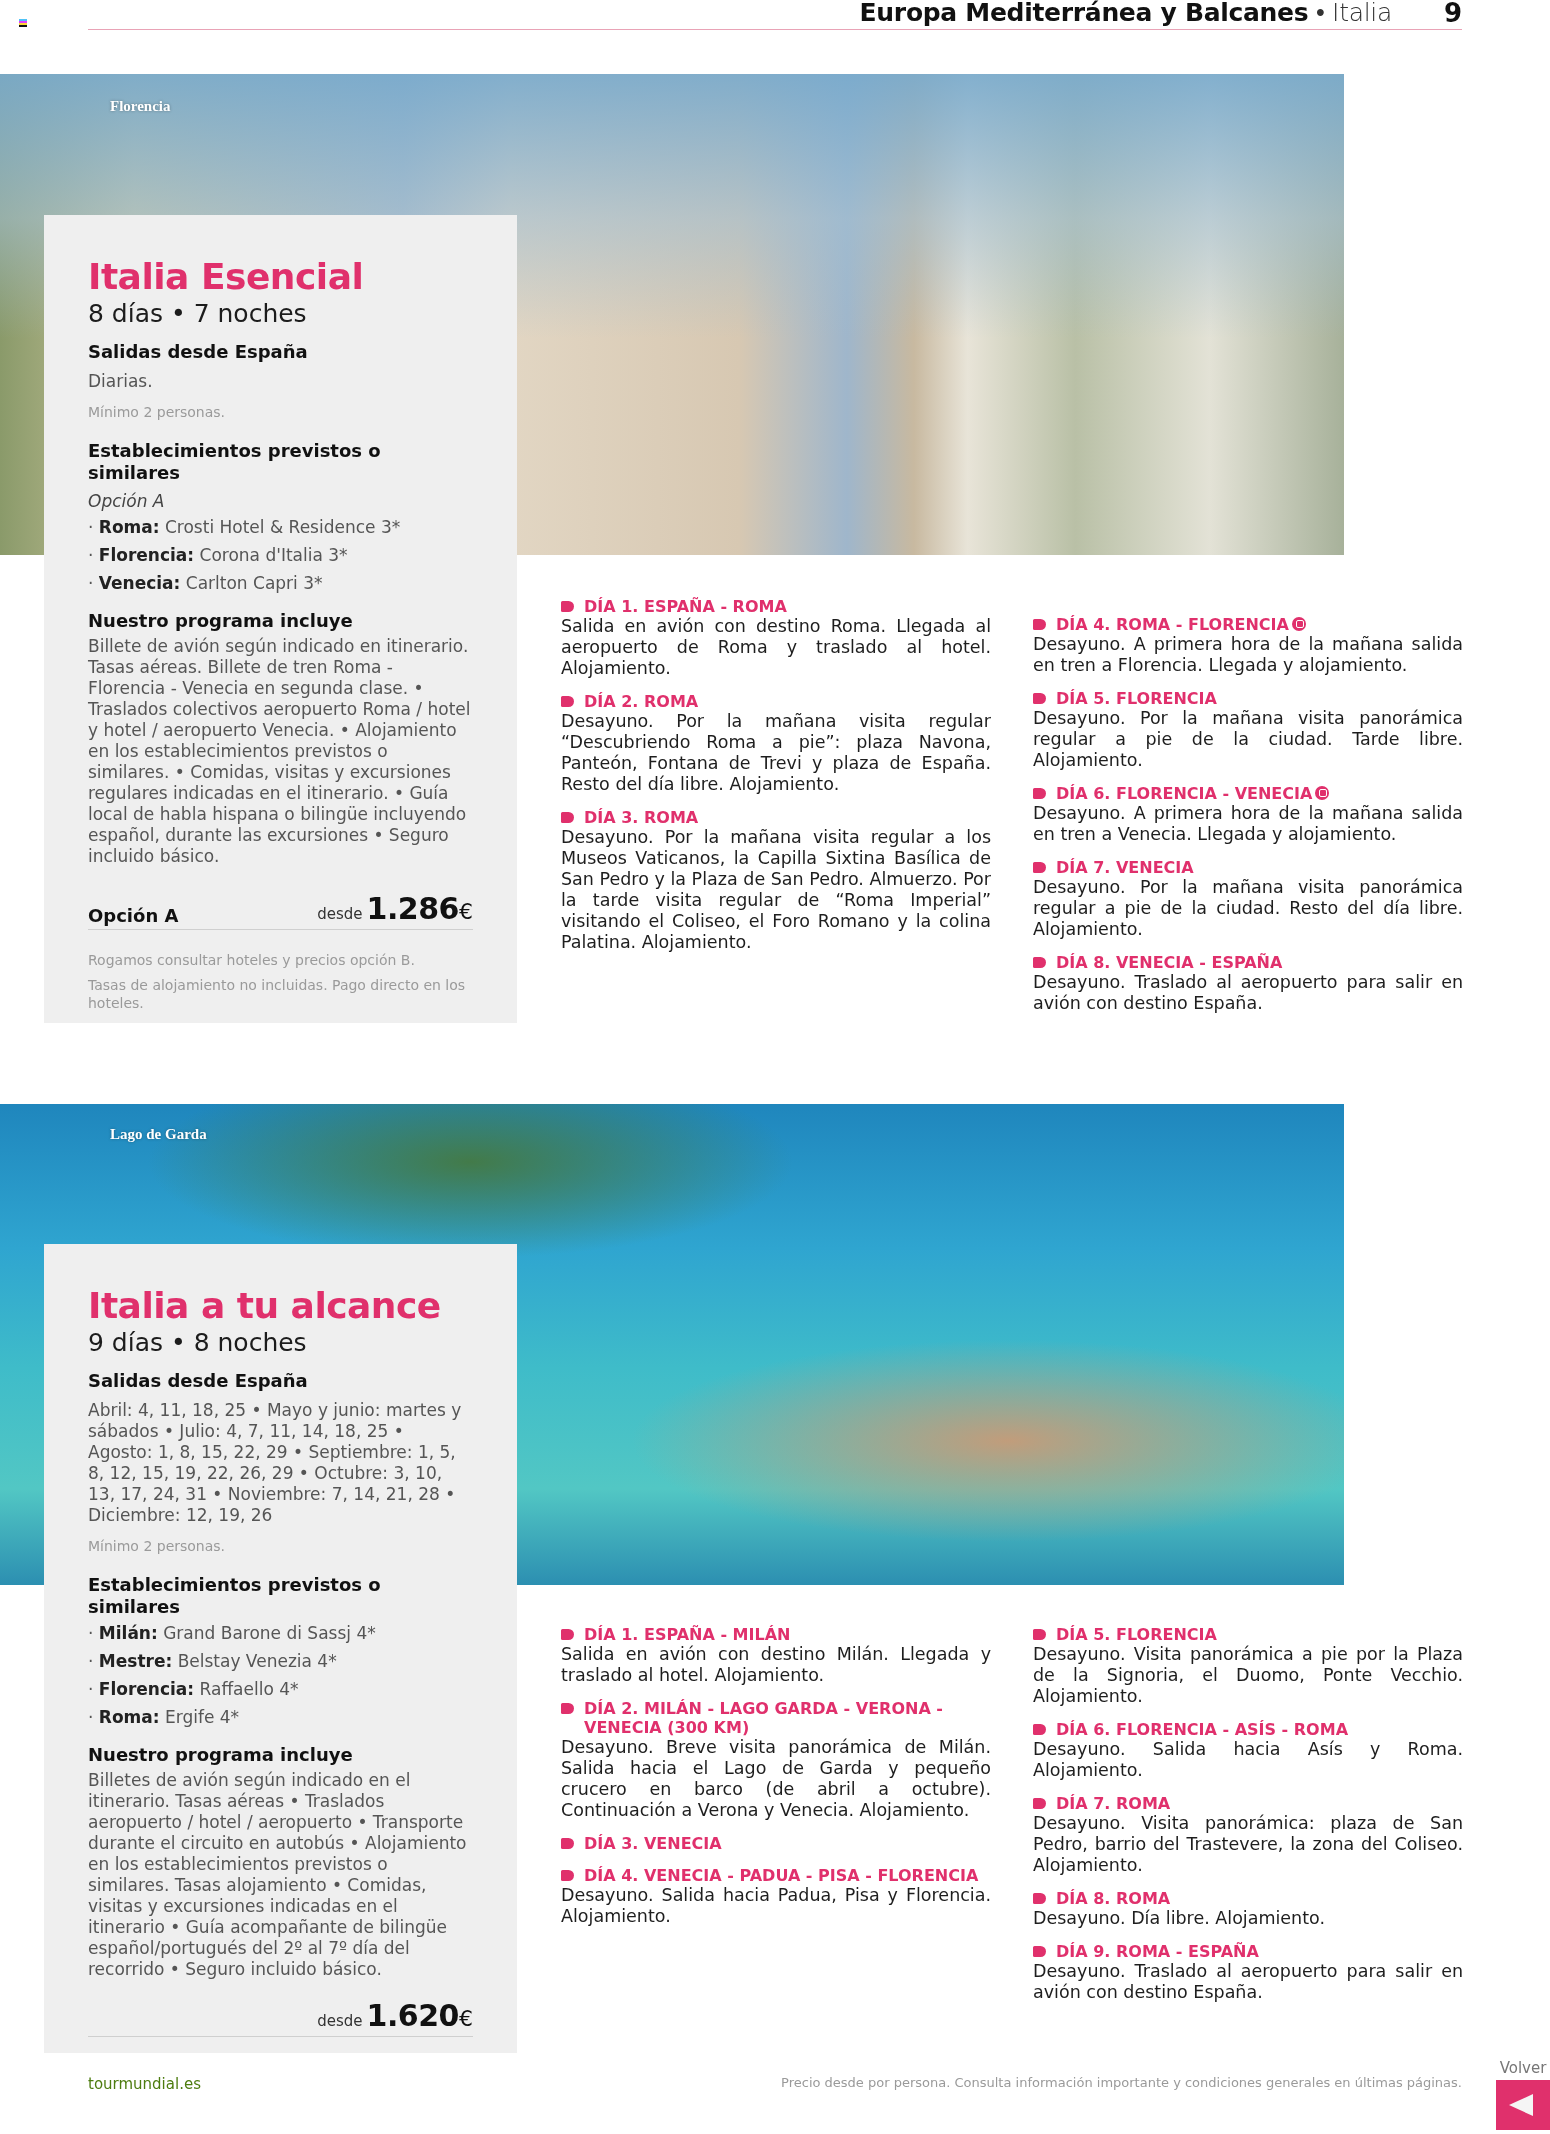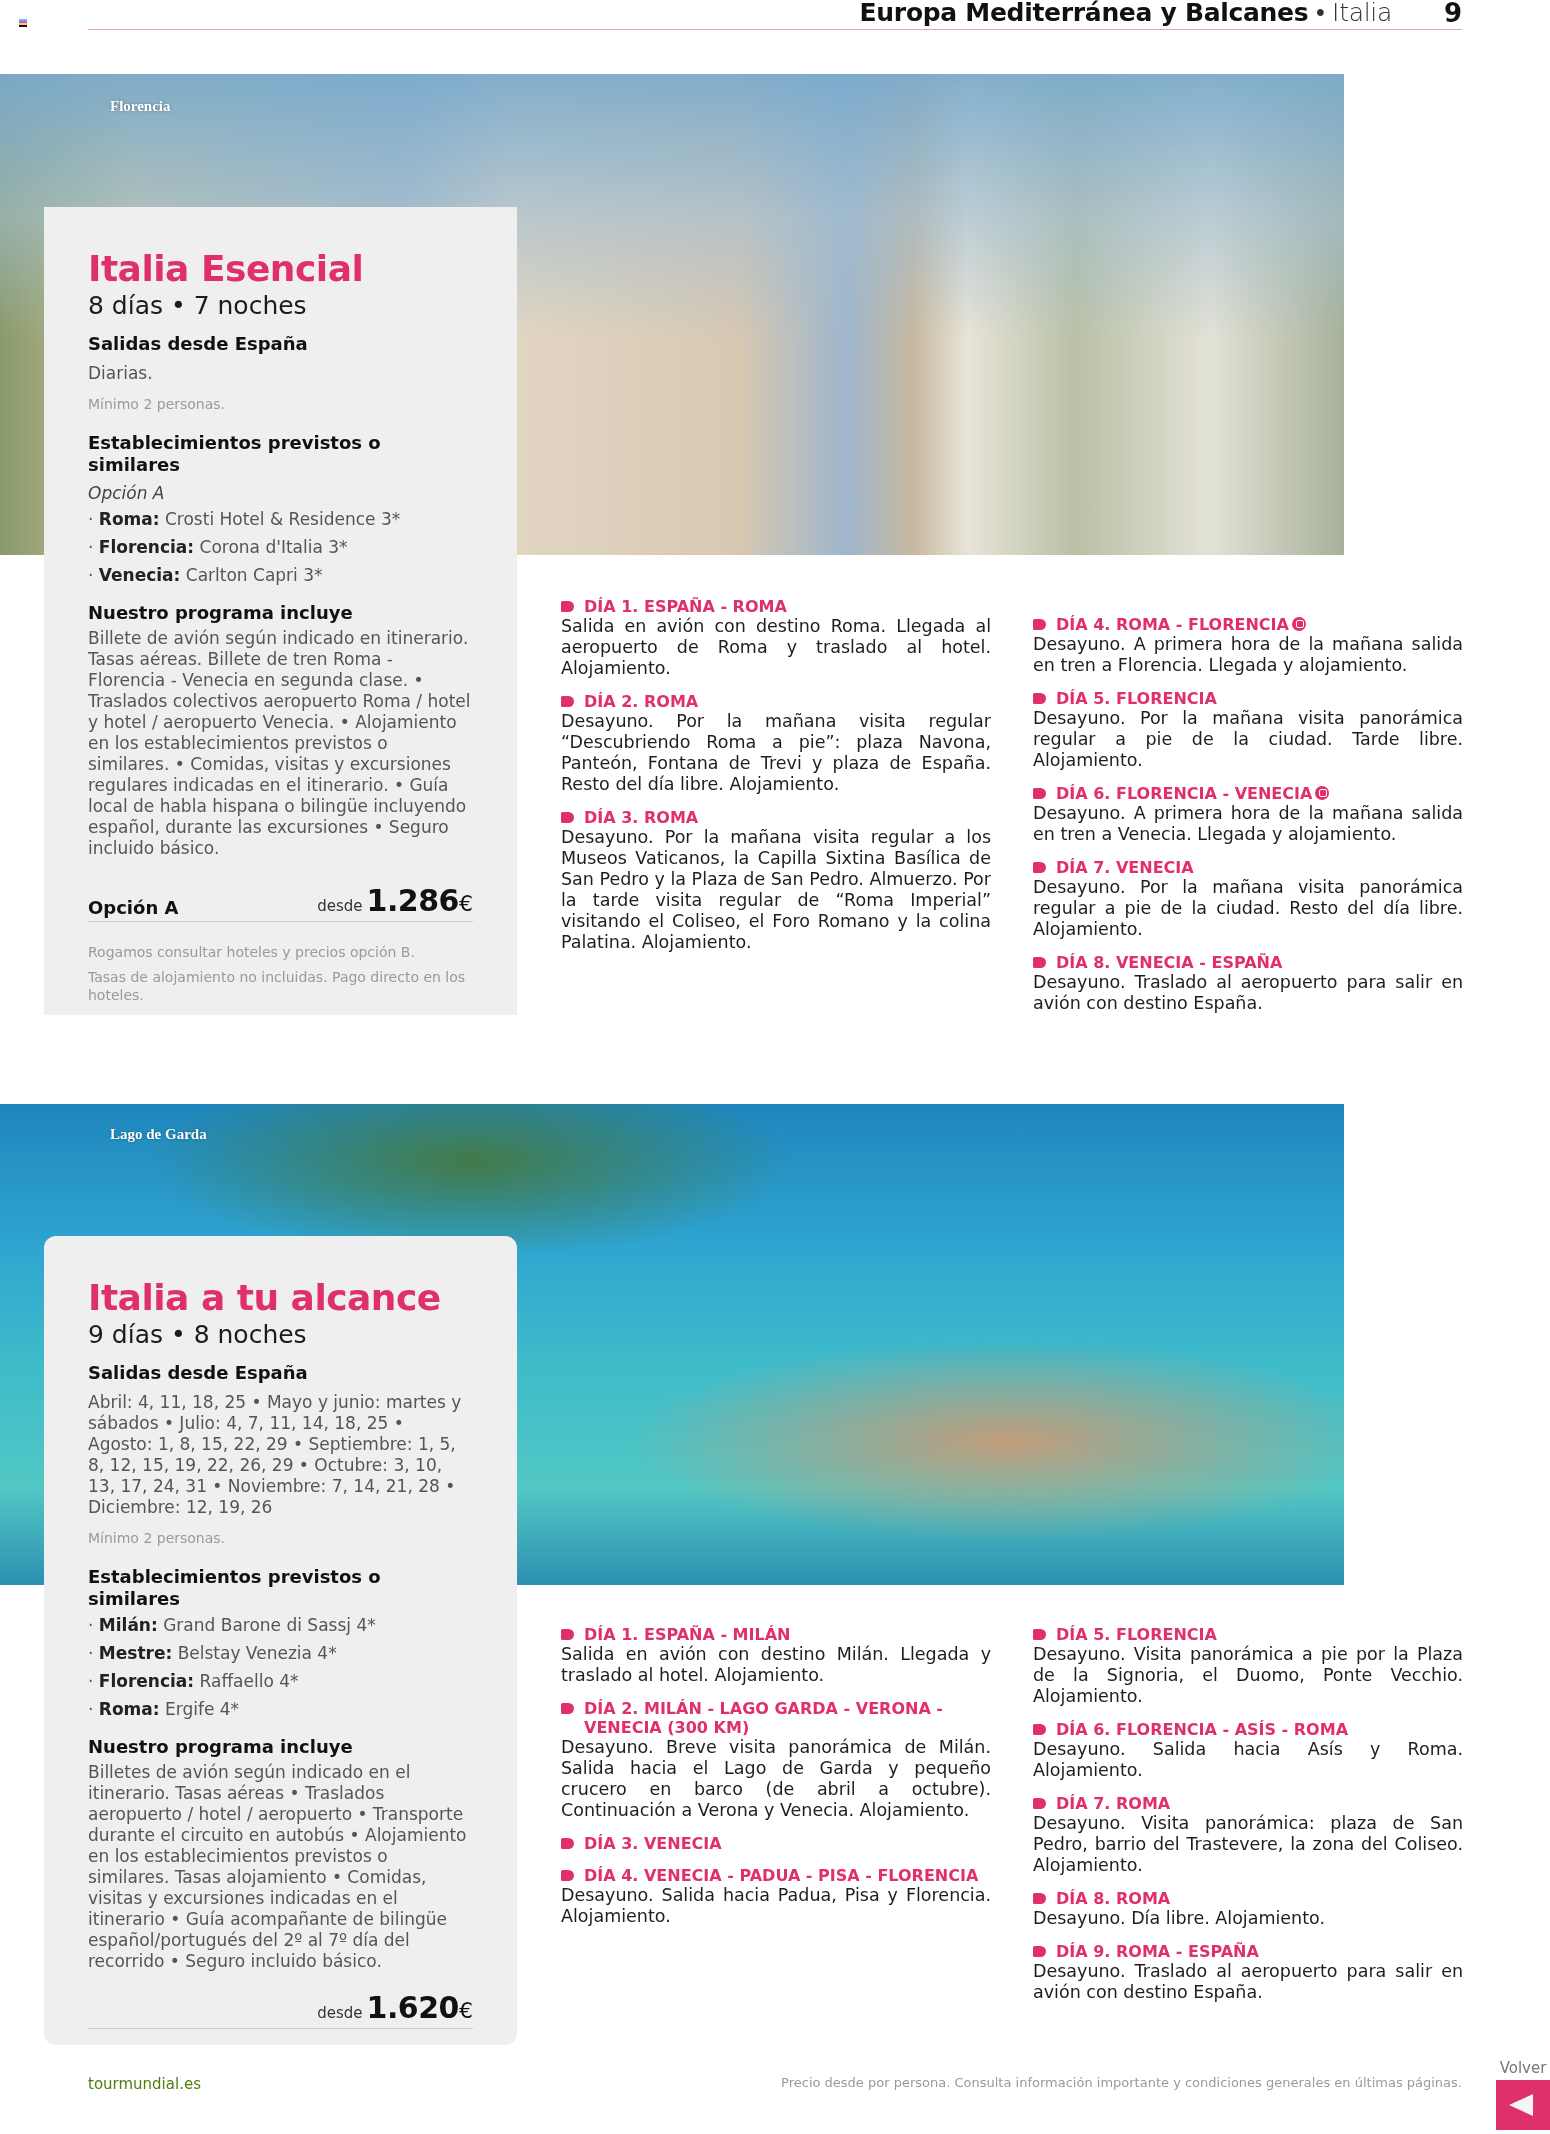--- a/index.html
+++ b/index.html
@@ -22,23 +22,23 @@
       linear-gradient(90deg, #8a9a6a 0%, #c8c49a 10%, #a9b9c6 30%, #e2d6c3 38%, #d7c8b2 55%, #9fb6cb 63%, #c8b9a0 68%, #e8e4d8 72%, #b9c0a6 80%, #e3e2d6 90%, #a7b19a 100%);
   }
   .photo-garda { top: 1104px; height: 481px;
     background:
       radial-gradient(ellipse 40% 30% at 75% 70%, rgba(214,150,110,0.85) 0%, rgba(214,150,110,0) 70%),
       radial-gradient(ellipse 30% 25% at 35% 12%, rgba(70,120,60,0.9) 0%, rgba(70,120,60,0) 80%),
       linear-gradient(180deg, #1f86bd 0%, #2fa5d0 30%, #3fbcc9 55%, #52c7c4 80%, #2c8fb1 100%);
   }
   .photo-label { position: absolute; left: 110px; font-size: 15px; font-weight: 700; color: #ffffff; text-shadow: 0 0 3px rgba(0,0,0,0.35); }
 
-  .card { position: absolute; left: 44px; width: 473px; background: #efefef; padding: 0 44px 0 44px; }
+  .card { position: absolute; left: 44px; width: 473px; background: #efefef; padding: 0 44px 0 44px; margin-top: 8px; }
   .card-1 { top: 207px; height: 808px; }
-  .card-2 { top: 1236px; height: 809px; border-radius: 12px; }
+  .card-2 { top: 1236px; height: 809px; }
 
   .tour-title { font-size: 36px; font-weight: 700; color: #e0306c; letter-spacing: -0.5px; line-height: 40px; }
   .tour-duration { font-size: 25px; color: #1c1c1c; line-height: 30px; margin-top: 2px; }
   .section-h { font-size: 18px; font-weight: 700; color: #111; line-height: 22px; }
   .body-text { font-size: 17px; color: #555; line-height: 21px; }
   .muted { font-size: 14px; color: #9a9a9a; line-height: 18px; }
   .hotel-line { font-size: 17px; color: #555; line-height: 28px; }
   .hotel-line b { color: #222; font-weight: 700; }
   .opcion-italic { font-style: italic; font-size: 17px; color: #444; line-height: 22px; }
 

